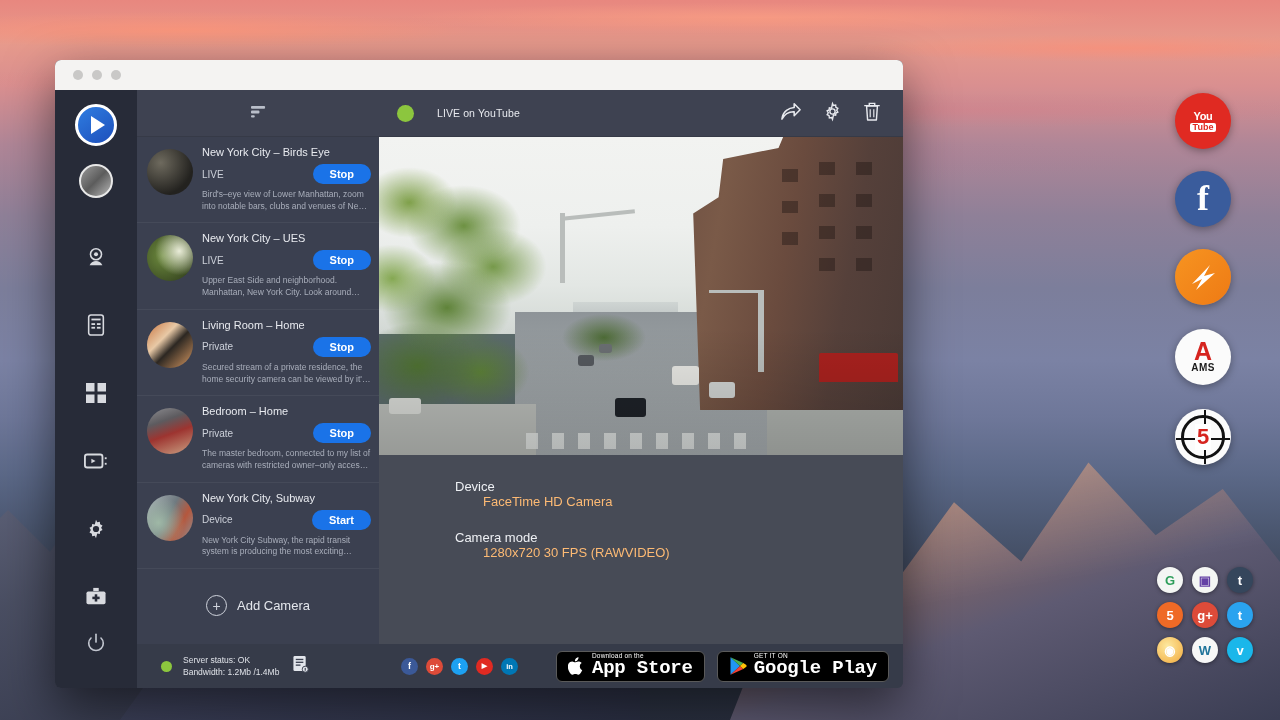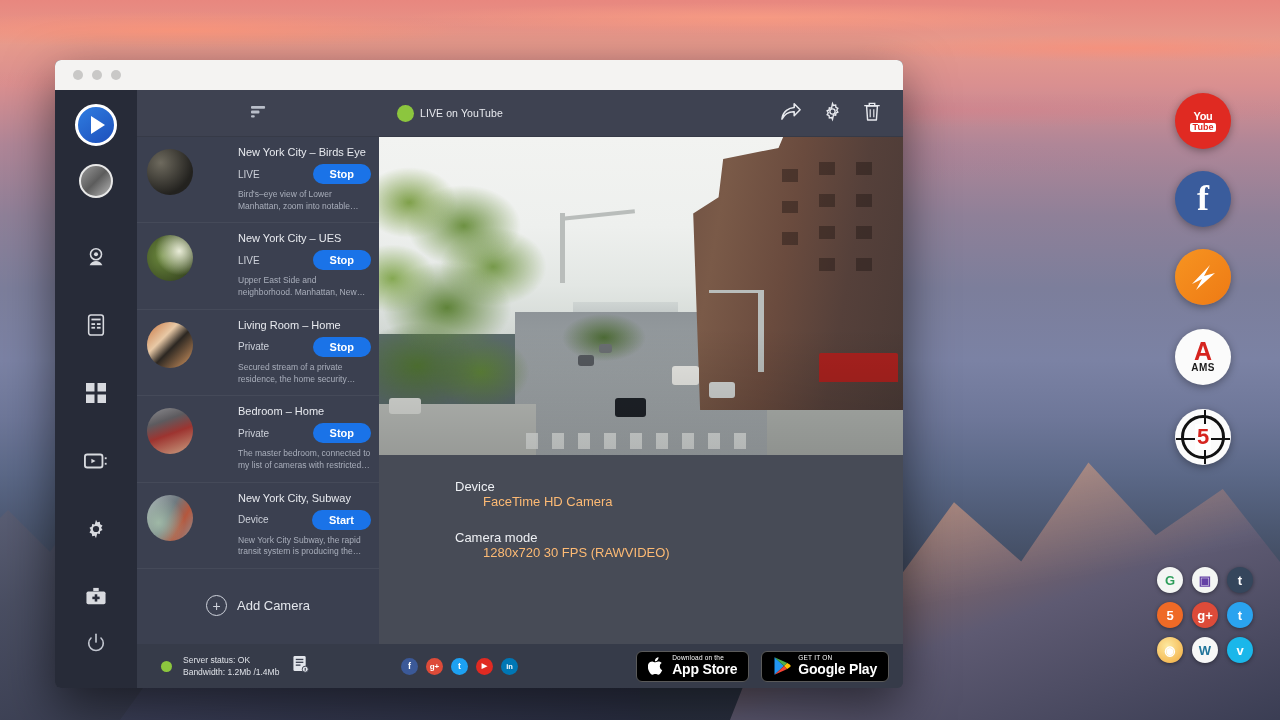--- a/index.html
+++ b/index.html
@@ -145,35 +145,35 @@
     width:242px; flex:0 0 242px; background:#3b4050;
     display:flex; flex-direction:column; min-height:0;
   }
   #toprow { display:flex; flex:1; min-height:0; }
 
   #topbar {
     height:47px; background:#3e4251; display:flex; align-items:center;
     flex:0 0 47px; border-bottom:1px solid rgba(0,0,0,.12);
   }
   #tb-left { width:242px; display:flex; align-items:center; justify-content:center; }
-  #tb-mid  { flex:1; display:flex; align-items:center; gap:6px; padding-left:18px; }
+  #tb-mid  { flex:1; display:flex; align-items:center; gap:23px; padding-left:18px; }
   #tb-right{ display:flex; align-items:center; gap:20px; padding-right:22px; }
   #livedot { width:17px;height:17px;border-radius:50%;background:#8cc63e; }
   #livetext{ font-size:10.5px;color:#e7e9ee; letter-spacing:.1px;}
 
   .camitem {
     display:flex; padding:9px 8px 10px 10px; gap:9px;
     border-bottom:1px solid rgba(255,255,255,.055);
     cursor:pointer;
   }
   .camthumb {
     width:46px;height:46px;border-radius:50%;flex:0 0 46px;margin-top:3px;
     background-size:cover; background-position:center;
   }
-  .caminfo { flex:1; min-width:0;margin-left:36px; }
+  .caminfo { flex:1; min-width:0; }
   .camtitle { font-size:11px; color:#e8eaef; margin-bottom:6px; white-space:nowrap; overflow:hidden;}
   .camrow2 { display:flex; align-items:center; justify-content:space-between; margin-bottom:5px; }
   .camstatus { font-size:10px; color:#cdd1da; }
   .cambtn {
     background:#1a73e8; color:#fff; border:none; border-radius:13px;
     font-size:11px; font-weight:bold; padding:4px 17px; cursor:pointer;
     font-family:"Liberation Sans", sans-serif;
   }
   .camdesc {
     font-size:8.5px; color:#a9aebb; line-height:1.38;
@@ -256,21 +256,21 @@
   #ft-social { display:flex; gap:8px; }
   .soc { width:17px;height:17px;border-radius:50%;display:flex;align-items:center;justify-content:center;
          font-size:9px;color:#fff;font-weight:bold; cursor:pointer;}
   #ft-stores { margin-left:auto; display:flex; gap:12px; padding-right:14px; }
   .storebadge {
     background:#000; border:1px solid #5a5a5a; border-radius:6px; height:31px;
     display:flex; align-items:center; gap:7px; padding:0 11px; cursor:pointer;
   }
   .sb-txt { display:flex; flex-direction:column; line-height:1.05; }
   .sb-small { font-size:6.5px; color:#fff; letter-spacing:.2px; }
-  .sb-big { font-size:14px; color:#fff; font-weight:bold; letter-spacing:-.2px; }
+  .sb-big { font-size:19px; color:#fff; font-weight:bold; letter-spacing:-.2px;font-family:Liberation Mono, monospace; }
 </style>
 </head>
 <body>
 
 <div id="desktop">
   <div id="cloudstreaks"></div>
   <div id="mountains">
     <div class="mtn" id="mtnL"></div>
     <div class="mtn" id="mtnMid"></div>
     <div class="mtn" id="mtnR"></div>

